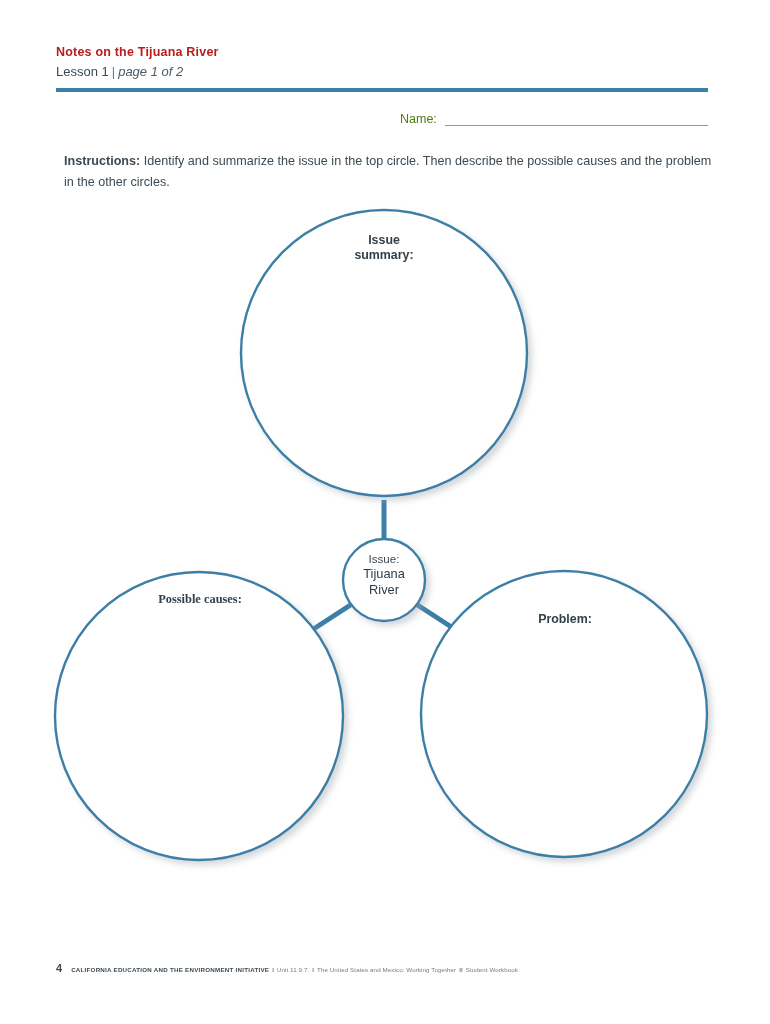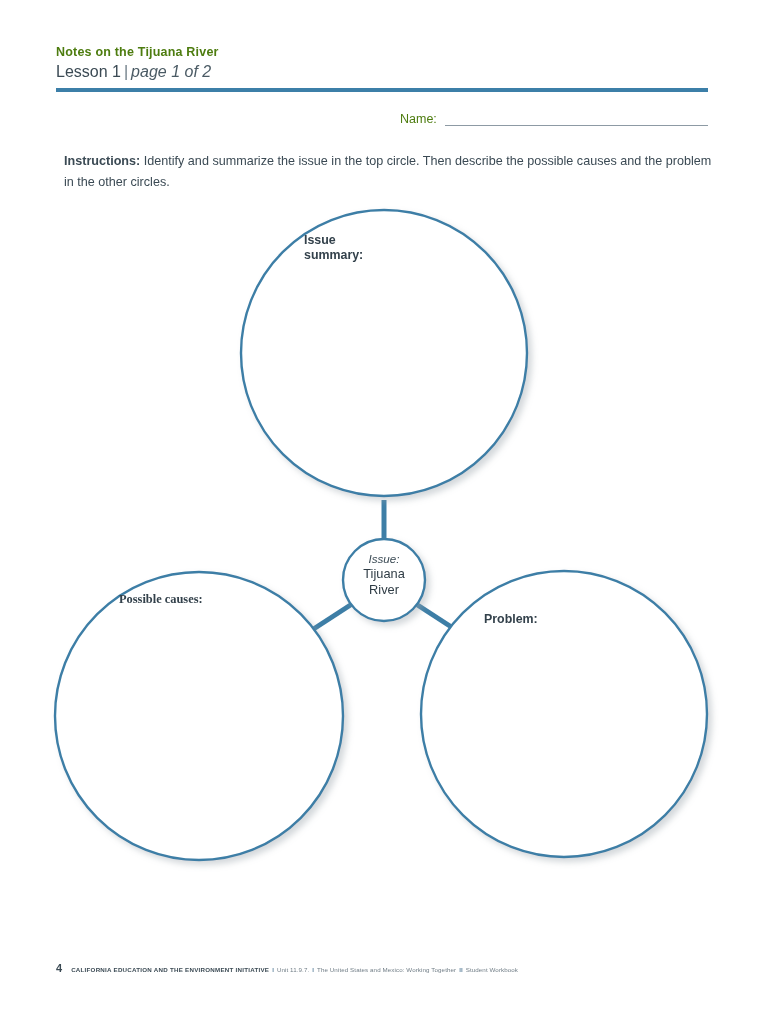--- a/index.html
+++ b/index.html
@@ -24,27 +24,27 @@
   
   .header {
     position: absolute;
     left: 56px;
     top: 44px;
     width: 652px;
   }
   .doc-title {
     font-size: 12.5px;
     font-weight: bold;
-    color: #4d7c0f;
+    color: #b91c1c;
     letter-spacing: 0.2px;
     line-height: 16px;
   }
   .lesson-line {
     margin-top: 4px;
-    font-size: 16px;
+    font-size: 13px;
     color: #3b4a54;
     line-height: 16px;
     white-space: nowrap;
   }
   .lesson-line .sep {
     color: #6b7a85;
     padding: 0 3px;
   }
   .lesson-line .pageref {
     font-style: italic;
@@ -104,21 +104,21 @@
     width: 770px;
     height: 1024px;
     pointer-events: none;
   }
   .diagram svg {
     display: block;
   }
 
   .circle-label {
     position: absolute;
-    text-align: left;
+    text-align: center;
     font-size: 12.4px;
     font-weight: bold;
     color: #33414b;
     line-height: 15px;
     white-space: pre-line;
   }
   #label-top {
     left: 304px;
     top: 233px;
     width: 160px;
@@ -140,21 +140,20 @@
     top: 551px;
     width: 90px;
     text-align: center;
     line-height: 15px;
   }
   .center-label .issue-word {
     display: block;
     font-size: 11.6px;
     font-weight: normal;
     color: #3b4a54;
-    font-style: italic;
   }
   .center-label .topic {
     display: block;
     font-size: 12.8px;
     font-weight: normal;
     color: #2f3c45;
     line-height: 16px;
   }
 
   

